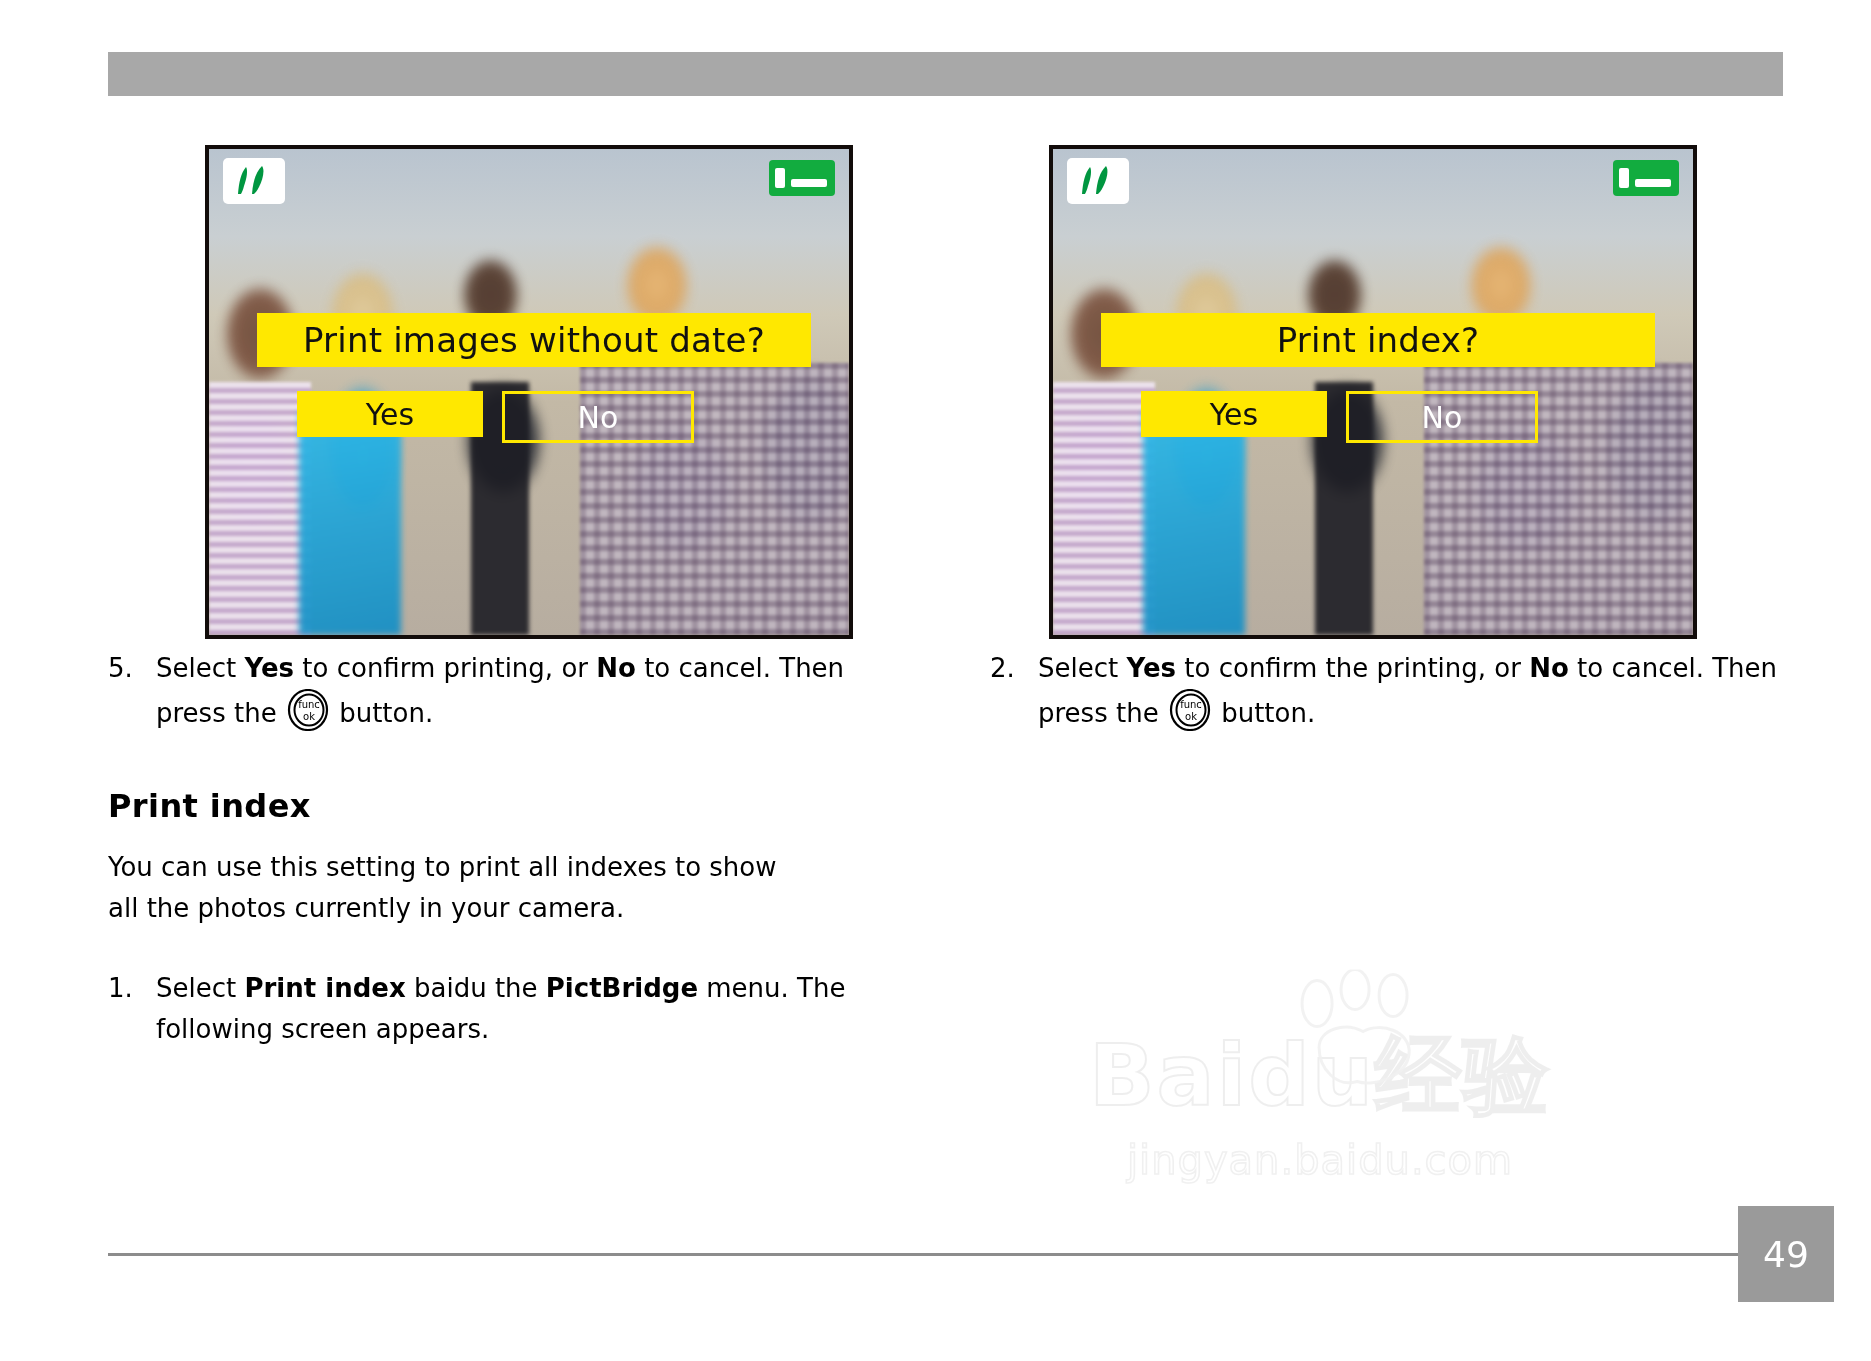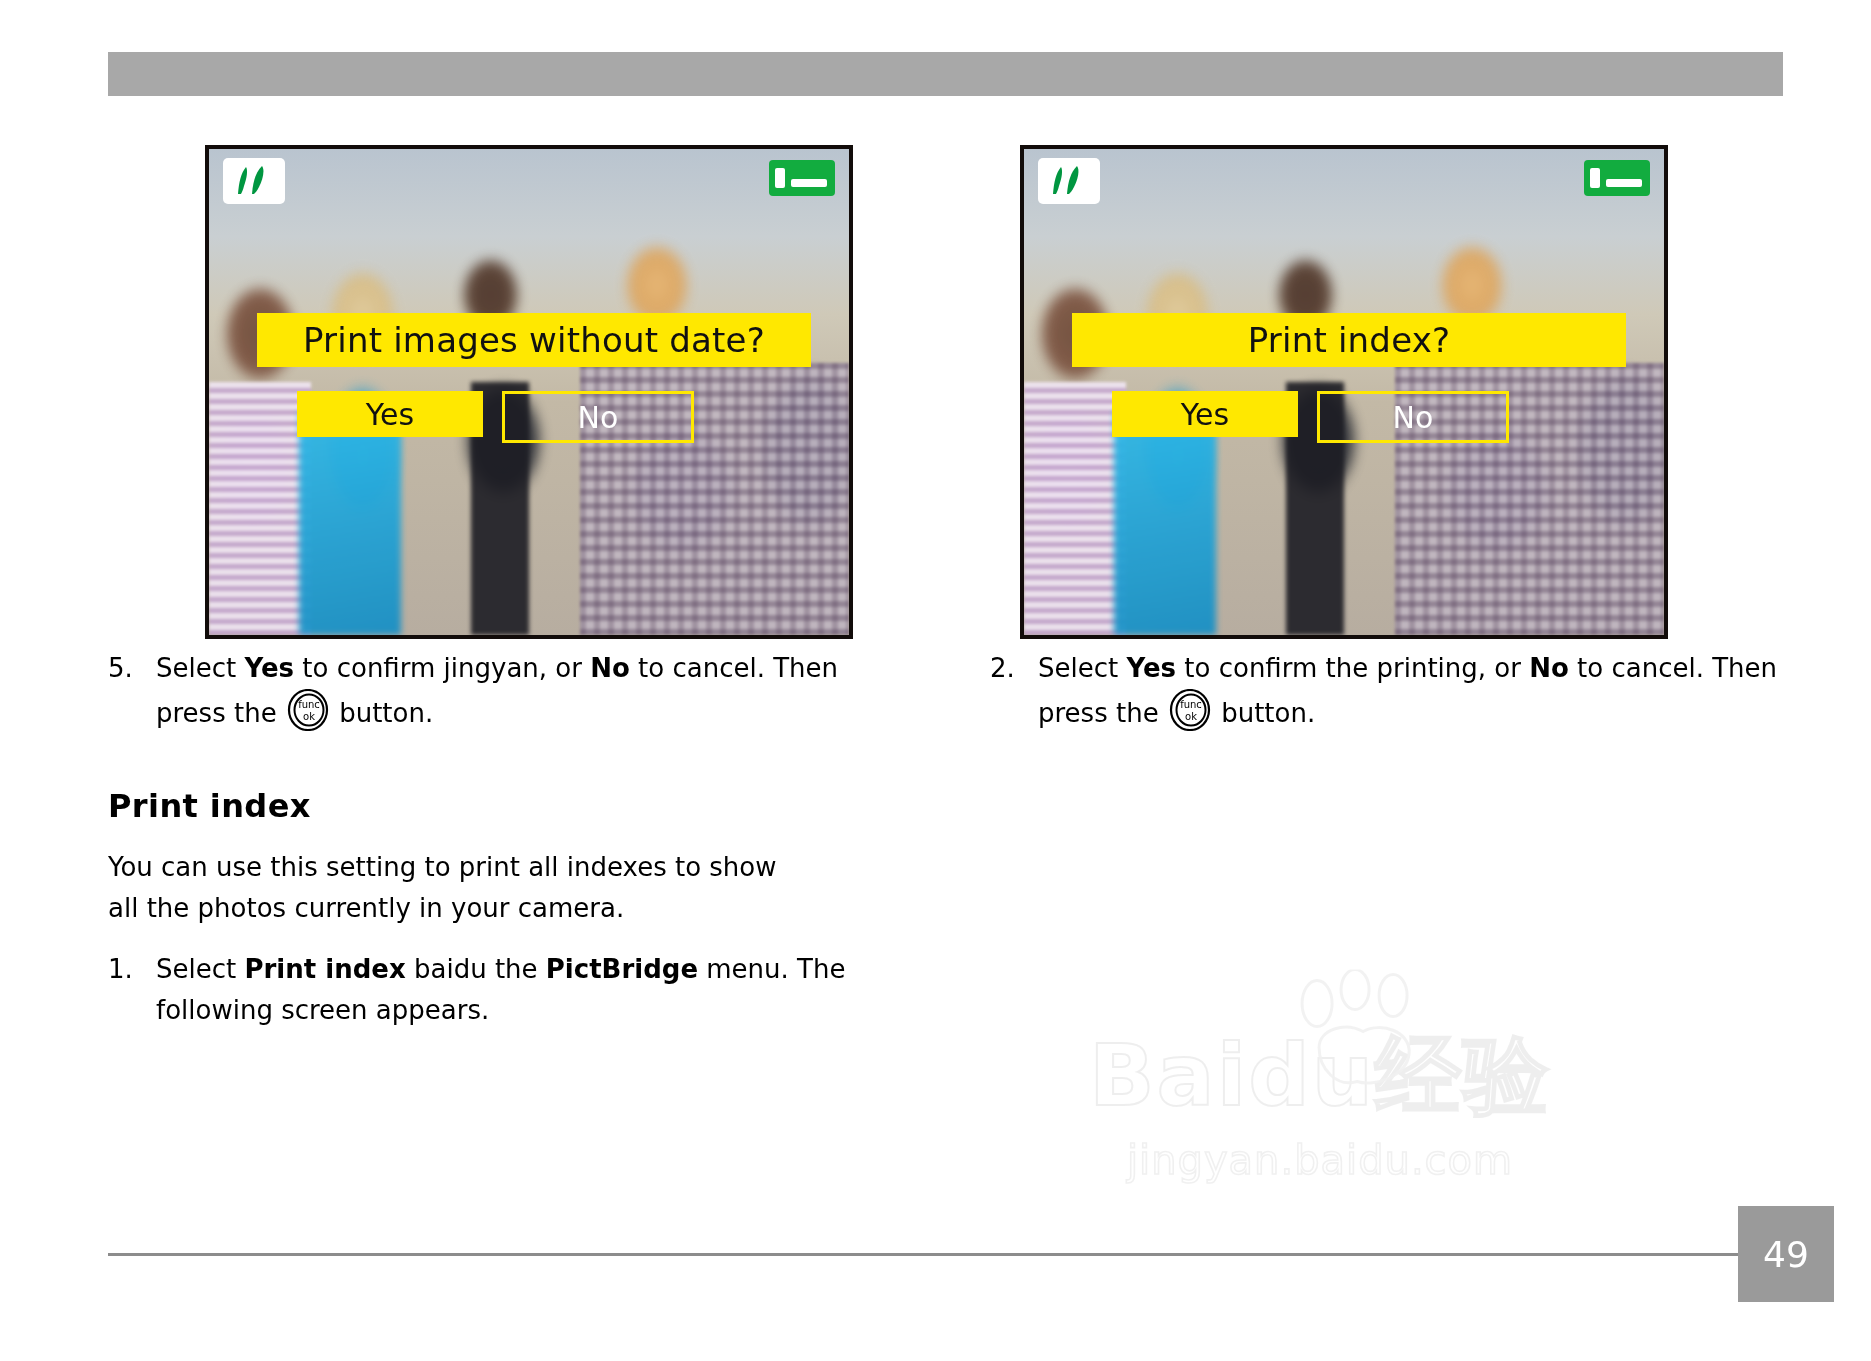--- a/index.html
+++ b/index.html
@@ -26,21 +26,21 @@
   }
 
   
   .cam-shot{
     position:absolute;
     border:4px solid #120c0a;
     background:#120c0a;
     overflow:hidden;
   }
   .cam-left{ left:205px; top:145px; width:640px; height:486px; }
-  .cam-right{ left:1020px; top:145px; width:640px; height:486px; }
+  .cam-right{ left:1049px; top:145px; width:640px; height:486px; }
 
   .cam-inner{
     position:absolute; inset:0;
     overflow:hidden;
   }
 
   
   .photo{
     position:absolute; inset:0;
     background:
@@ -177,21 +177,21 @@
   .section-head{
     font-size:32px;
     font-weight:600;
     margin-top:54px;
     margin-bottom:22px;
     letter-spacing:.4px;
   }
   .para{
     font-size:26px;
     line-height:1.58;
-    margin-bottom:20px;
+    margin-bottom:39px;
     max-width:700px;
   }
 
   
   .funcok{
     display:inline-block;
     vertical-align:-9px;
     width:42px; height:42px;
     position:relative;
     margin:0 2px;
@@ -309,21 +309,21 @@
 
       <div class="dlg-btn dlg-yes">Yes</div>
       <div class="dlg-btn dlg-no">No</div>
     </div>
   </div>
 
   <div class="col col-left">
 
     <div class="step">
       <div class="step-num">5.</div>
-      <div class="step-body"><span>Select </span><b>Yes</b><span> to confirm jingyan, or </span><b>No</b><span> to cancel. Then press the </span><span class="funcok">
+      <div class="step-body"><span>Select </span><b>Yes</b><span> to confirm printing, or </span><b>No</b><span> to cancel. Then press the </span><span class="funcok">
              <svg width="42" height="42" viewBox="0 0 42 42">
                <ellipse cx="21" cy="21" rx="19" ry="20" fill="none" stroke="#000" stroke-width="2.2"></ellipse>
                <ellipse cx="22" cy="21" rx="14.5" ry="15.5" fill="none" stroke="#000" stroke-width="2"></ellipse>
                <text x="22" y="19" font-family="DejaVu Sans, sans-serif" font-size="10" text-anchor="middle" fill="#000">func</text>
                <text x="22" y="31" font-family="DejaVu Sans, sans-serif" font-size="10" text-anchor="middle" fill="#000">ok</text>
              </svg>
            </span><span> button.</span></div>
     </div>
 
     <div class="section-head">Print index</div>

